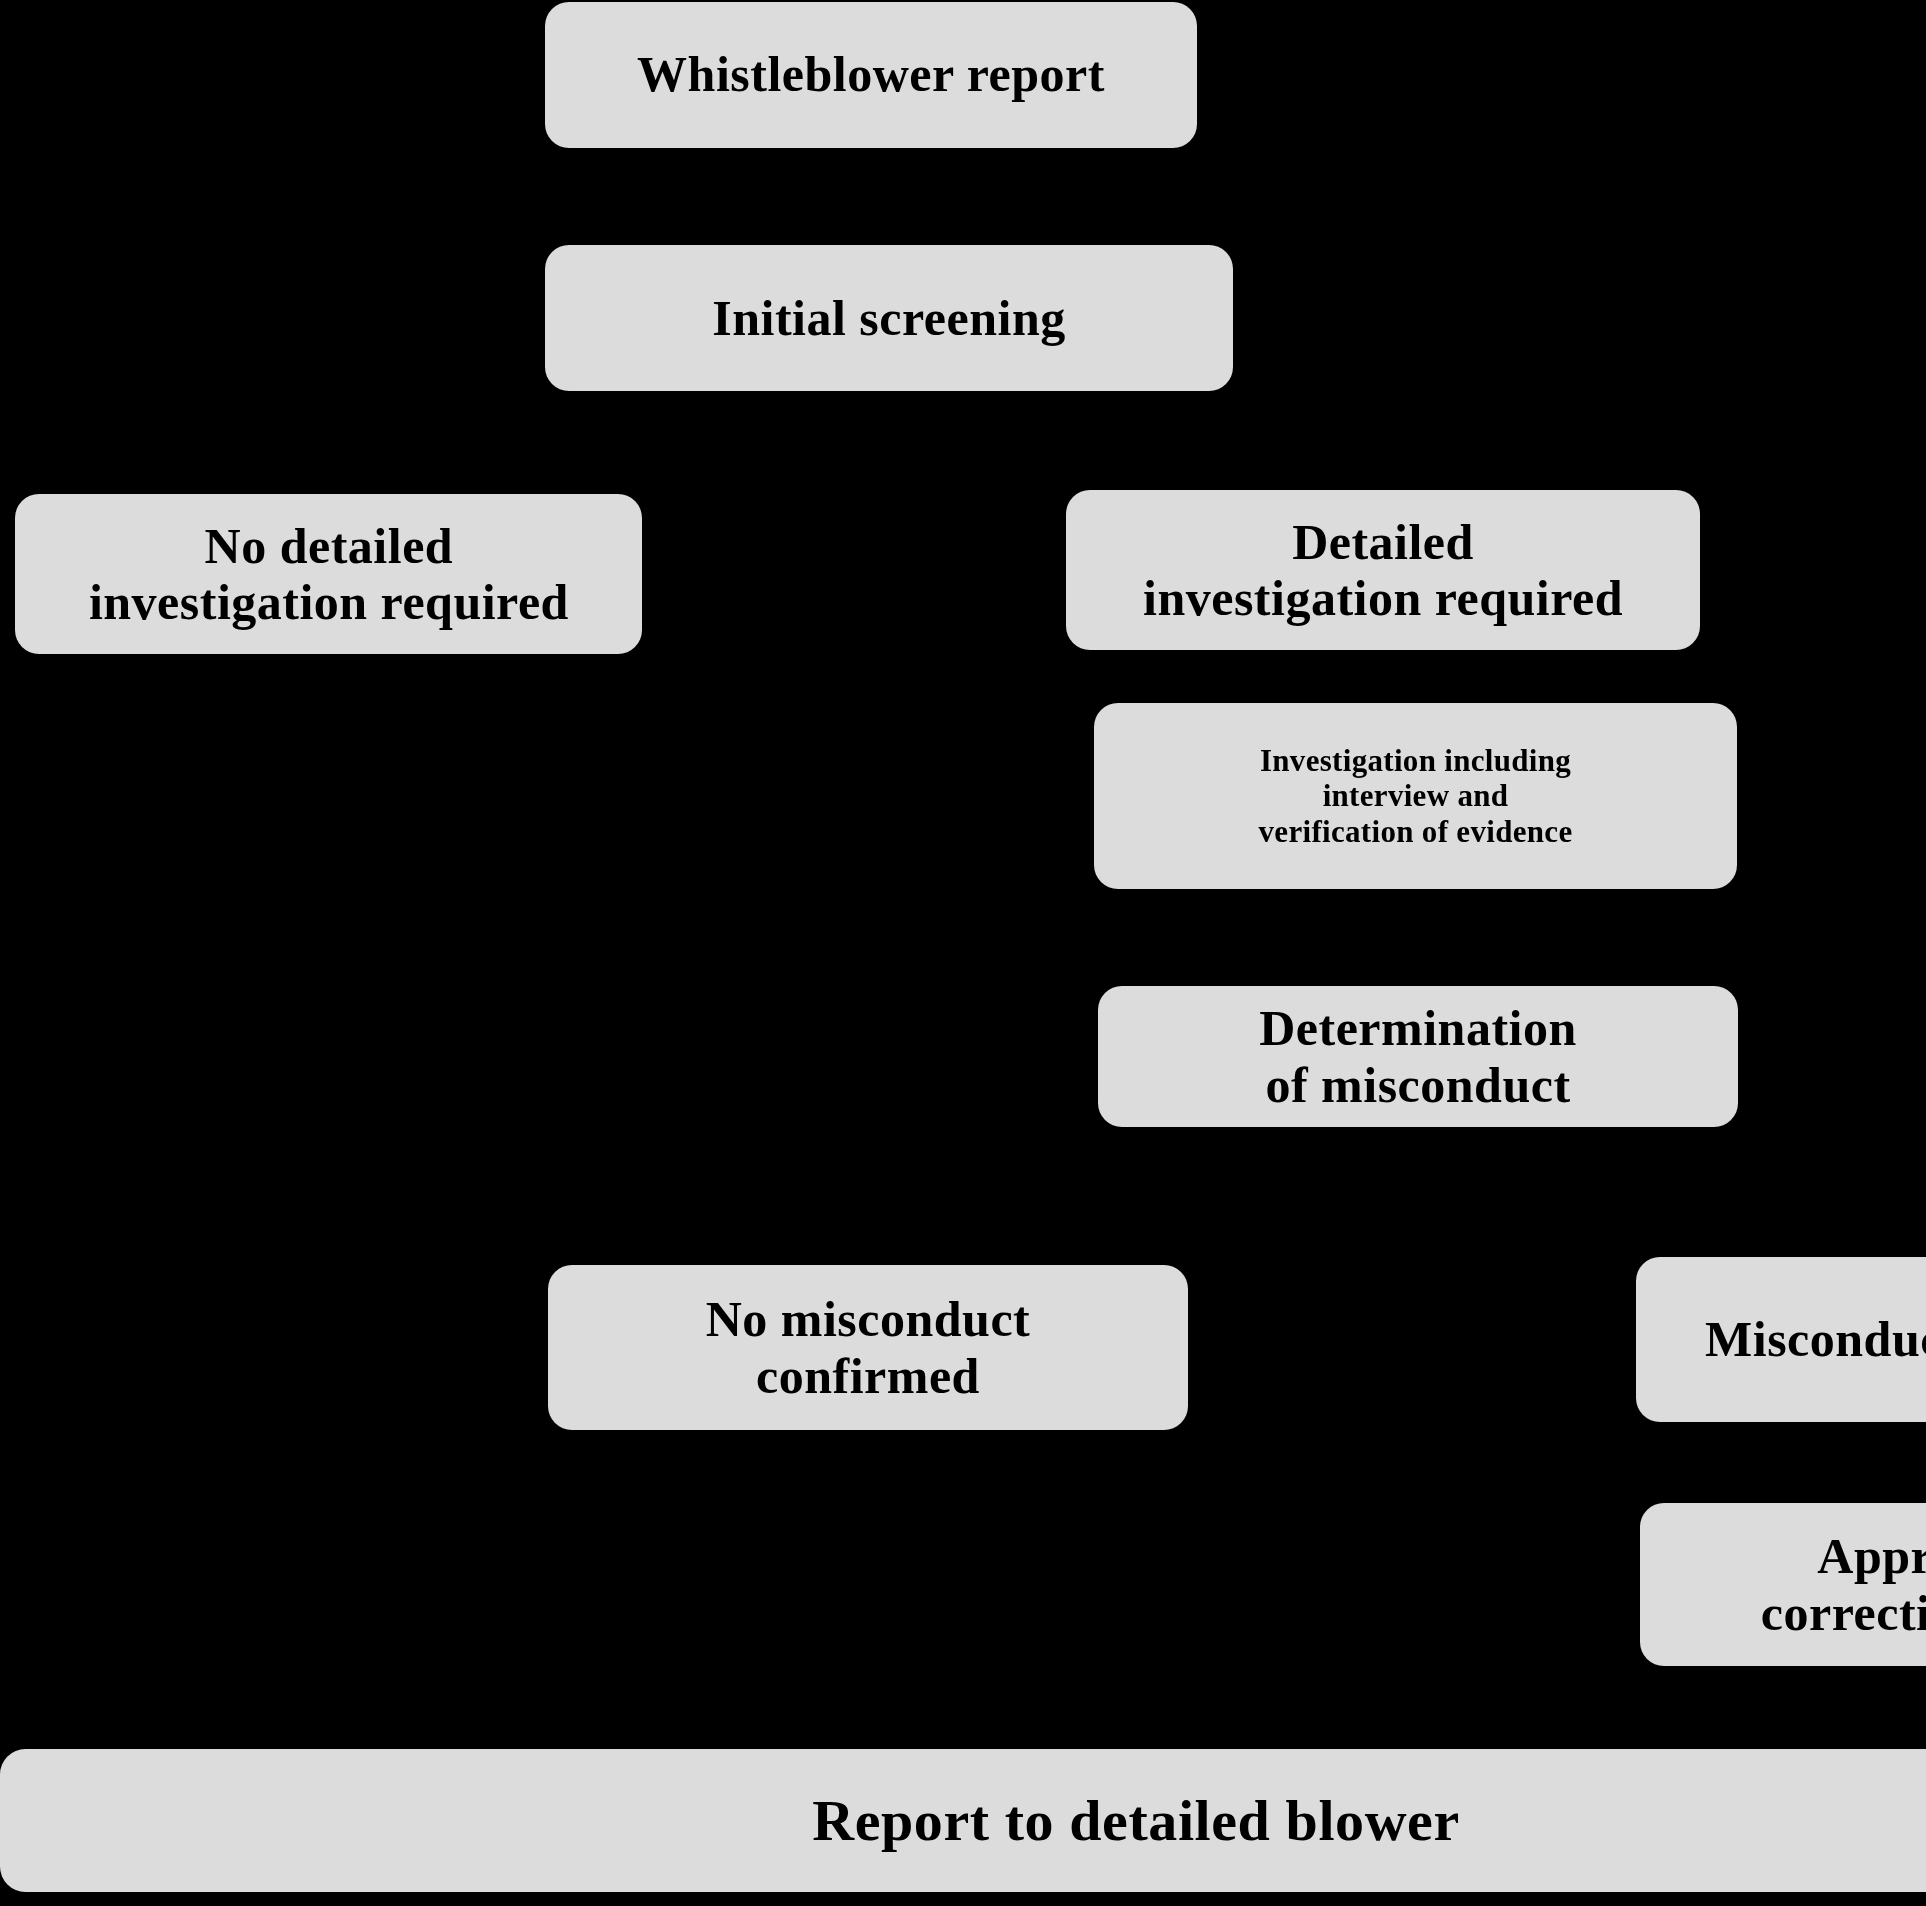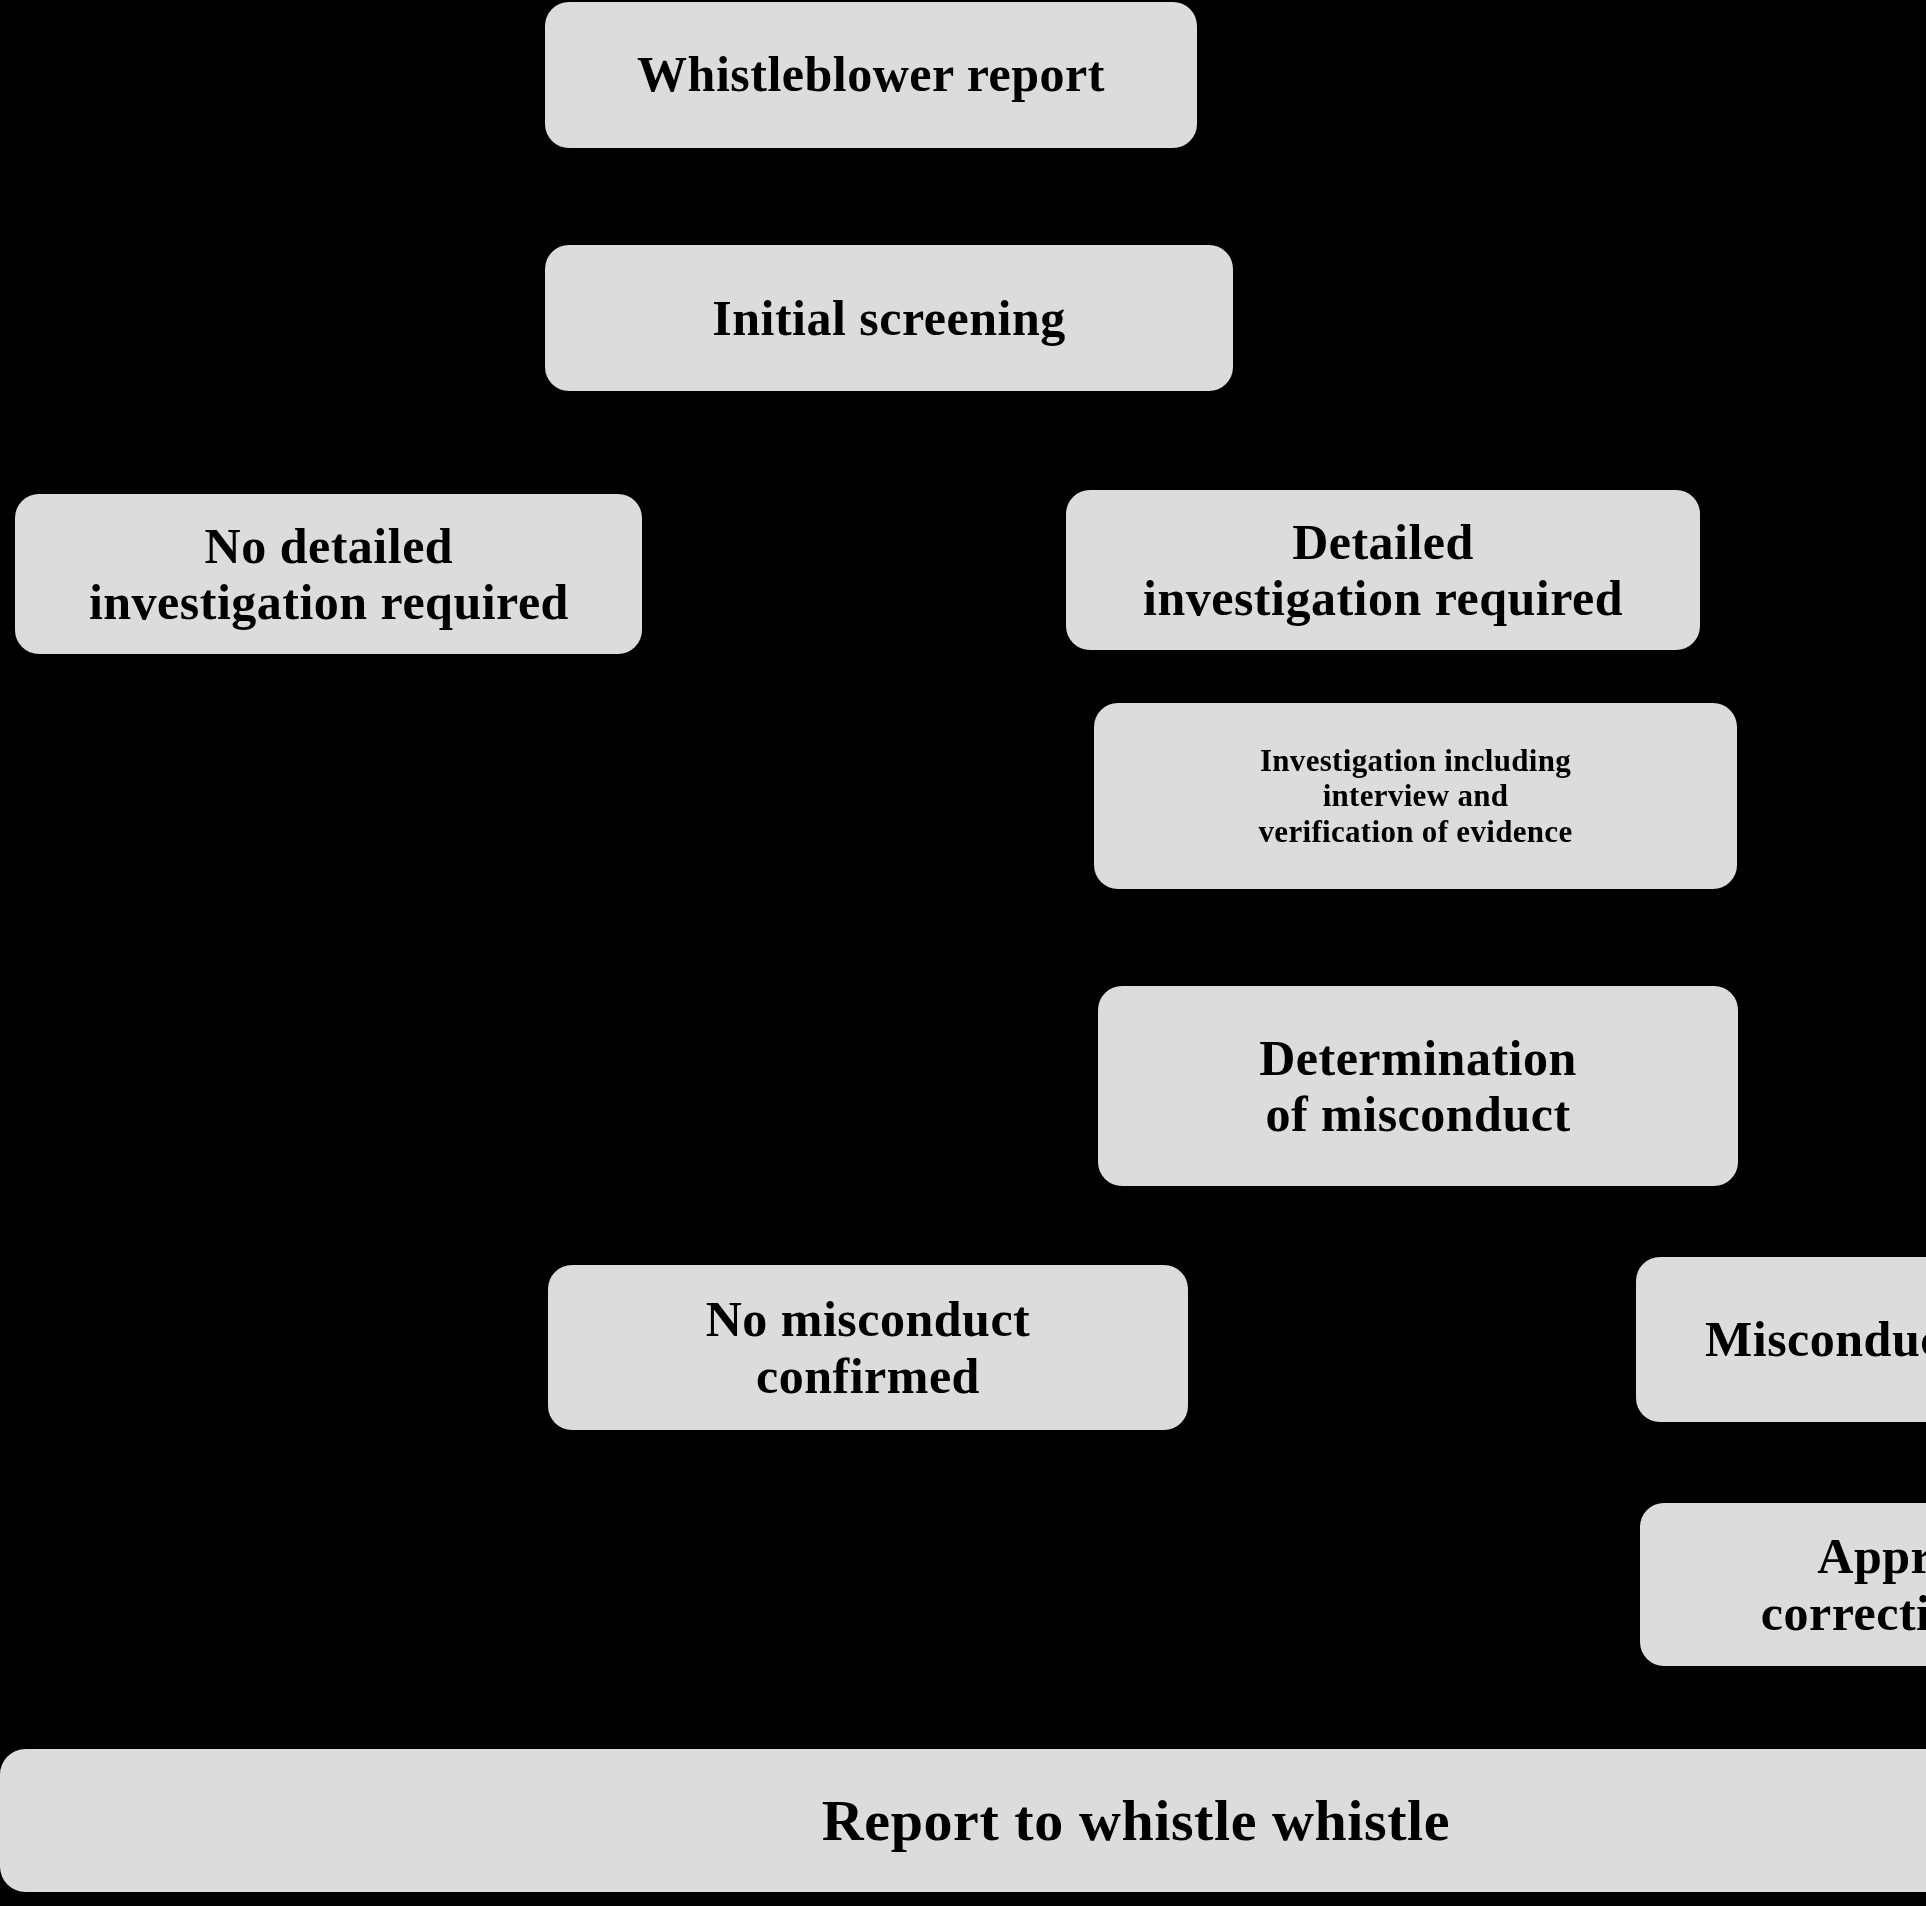--- a/index.html
+++ b/index.html
@@ -33,21 +33,21 @@
     white-space: pre-line;
     display: block;
     padding: 0 15.4px;
   }
   
   #n-whistleblower-report   { left: 545px; top: 1.5px;    width: 652px; height: 146px; font-size: 50px; }
   #n-initial-screening      { left: 545px; top: 245px;  width: 688px; height: 146px; font-size: 50px; }
   #n-no-detailed            { left: 15.4px;   top: 494px; width: 627px; height: 160px; font-size: 50px; }
   #n-detailed               { left: 1066px; top: 490px; width: 634px; height: 160px; font-size: 50px; }
   #n-investigation          { left: 1094px; top: 703px; width: 643px; height: 186px; font-size: 31px; }
-  #n-determination          { left: 1098px; top: 986px; width: 640px; height: 200px; font-size: 50px; }
+  #n-determination          { left: 1098px; top: 986px; width: 640px; height: 141px; font-size: 50px; }
   #n-no-misconduct          { left: 548px; top: 1257px; width: 640px; height: 165px; font-size: 50px; margin-top: 8px; }
   #n-misconduct             { left: 1636px; top: 1257px; width: 630px; height: 165px; font-size: 50px; }
   #n-appropriate            { left: 1640px; top: 1503px; width: 626px; height: 163px; font-size: 50px; }
   #n-report                 { left: 0px;    top: 1749px; width: 2272px; height: 143px; font-size: 58px; border-radius: 25.4px; }
 </style>
 </head>
 <body>
 
 <div id="canvas">
 
@@ -88,17 +88,17 @@
   <div class="node" id="n-misconduct">
     <span class="label">Misconduct confirmed</span>
   </div>
 
   <div class="node" id="n-appropriate">
     <span class="label">Appropriate
 corrective actions</span>
   </div>
 
   <div class="node" id="n-report">
-    <span class="label">Report to whistle whistle</span>
+    <span class="label">Report to detailed blower</span>
   </div>
 
 </div>
 
 
 </body></html>

